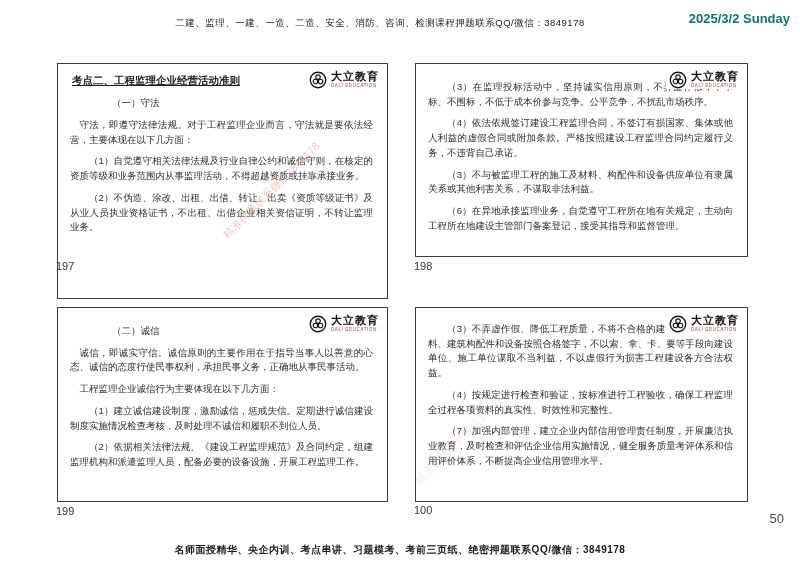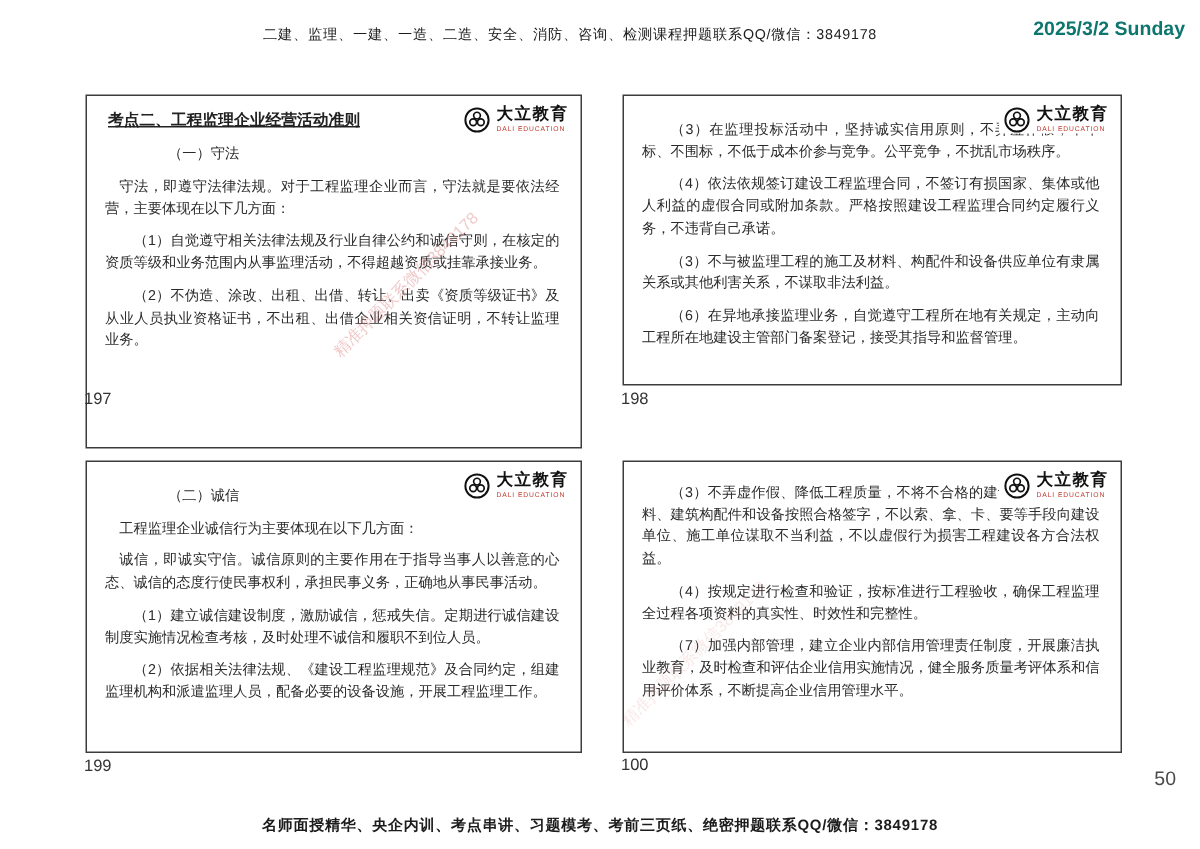--- a/index.html
+++ b/index.html
@@ -117,22 +117,22 @@
       <circle cx="12" cy="8.1" r="3" fill="none" stroke="#111" stroke-width="1.5"></circle>
       <circle cx="8.6" cy="14" r="3" fill="none" stroke="#111" stroke-width="1.5"></circle>
       <circle cx="15.4" cy="14" r="3" fill="none" stroke="#111" stroke-width="1.5"></circle>
     </svg>
     <span class="logo-text-wrap">
       <span class="logo-name">大立教育</span>
       <span class="logo-sub">DALI EDUCATION</span>
     </span>
   </div>
   <p class="p-heading">（二）诚信</p>
+  <p class="p-lead">诚信，即诚实守信。诚信原则的主要作用在于指导当事人以善意的心态、诚信的态度行使民事权利，承担民事义务，正确地从事民事活动。</p>
   <p class="p-lead">工程监理企业诚信行为主要体现在以下几方面：</p>
-  <p class="p-lead">诚信，即诚实守信。诚信原则的主要作用在于指导当事人以善意的心态、诚信的态度行使民事权利，承担民事义务，正确地从事民事活动。</p>
   <p class="p-body">（1）建立诚信建设制度，激励诚信，惩戒失信。定期进行诚信建设制度实施情况检查考核，及时处理不诚信和履职不到位人员。</p>
   <p class="p-body">（2）依据相关法律法规、《建设工程监理规范》及合同约定，组建监理机构和派遣监理人员，配备必要的设备设施，开展工程监理工作。</p>
 </div>
 
 <div class="slide slide-4">
   <div class="logo">
     <svg class="logo-mark" viewBox="0 0 24 24">
       <circle cx="12" cy="12" r="10.3" fill="none" stroke="#111" stroke-width="1.8"></circle>
       <circle cx="12" cy="8.1" r="3" fill="none" stroke="#111" stroke-width="1.5"></circle>
       <circle cx="8.6" cy="14" r="3" fill="none" stroke="#111" stroke-width="1.5"></circle>

